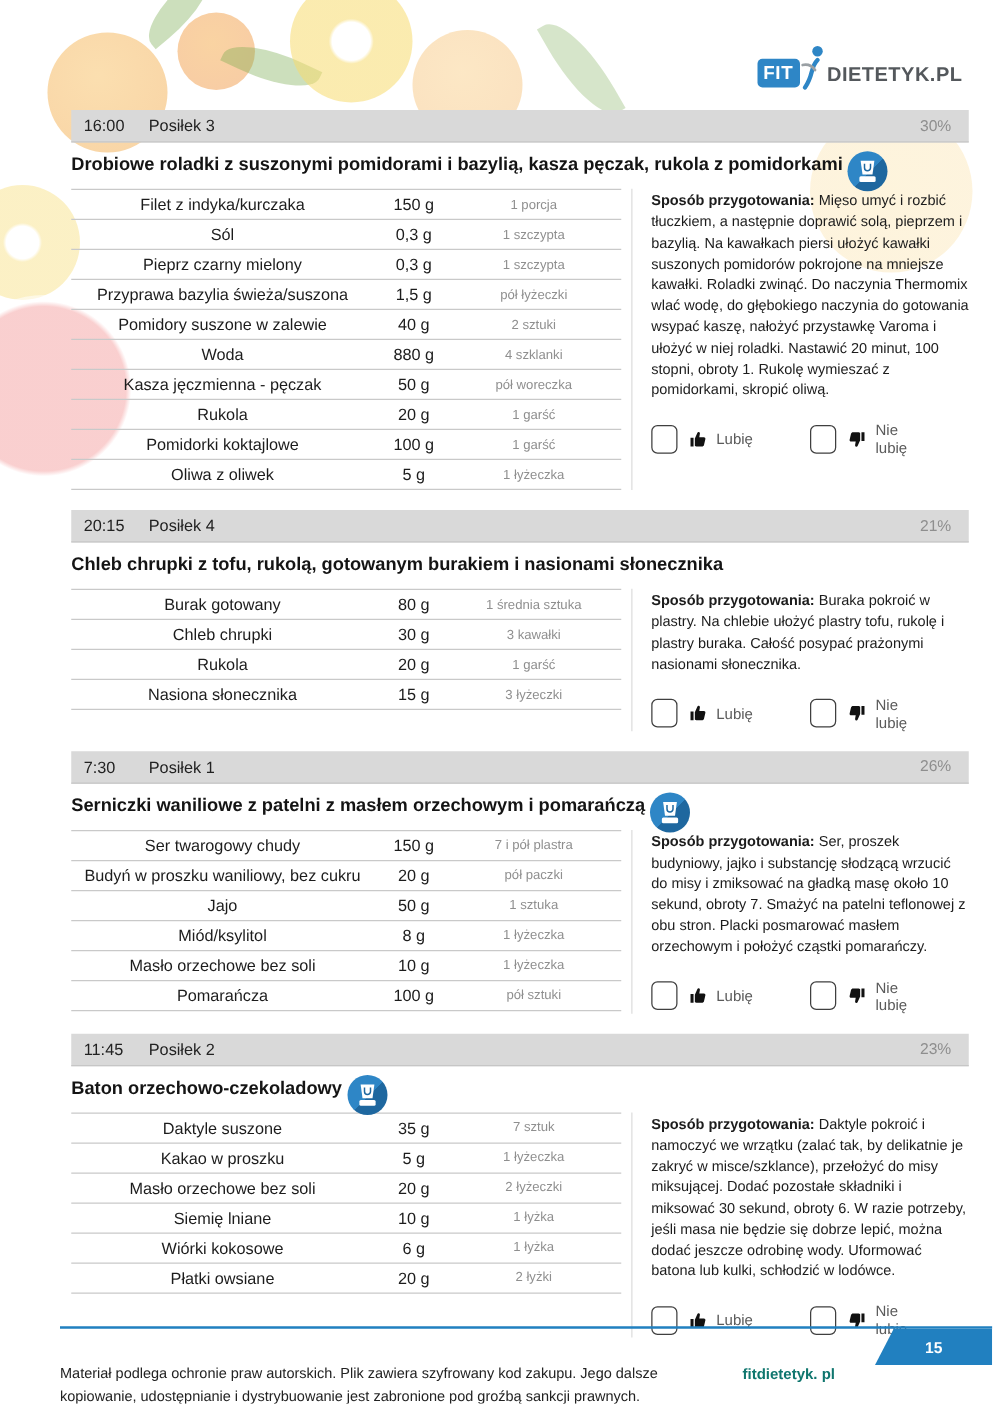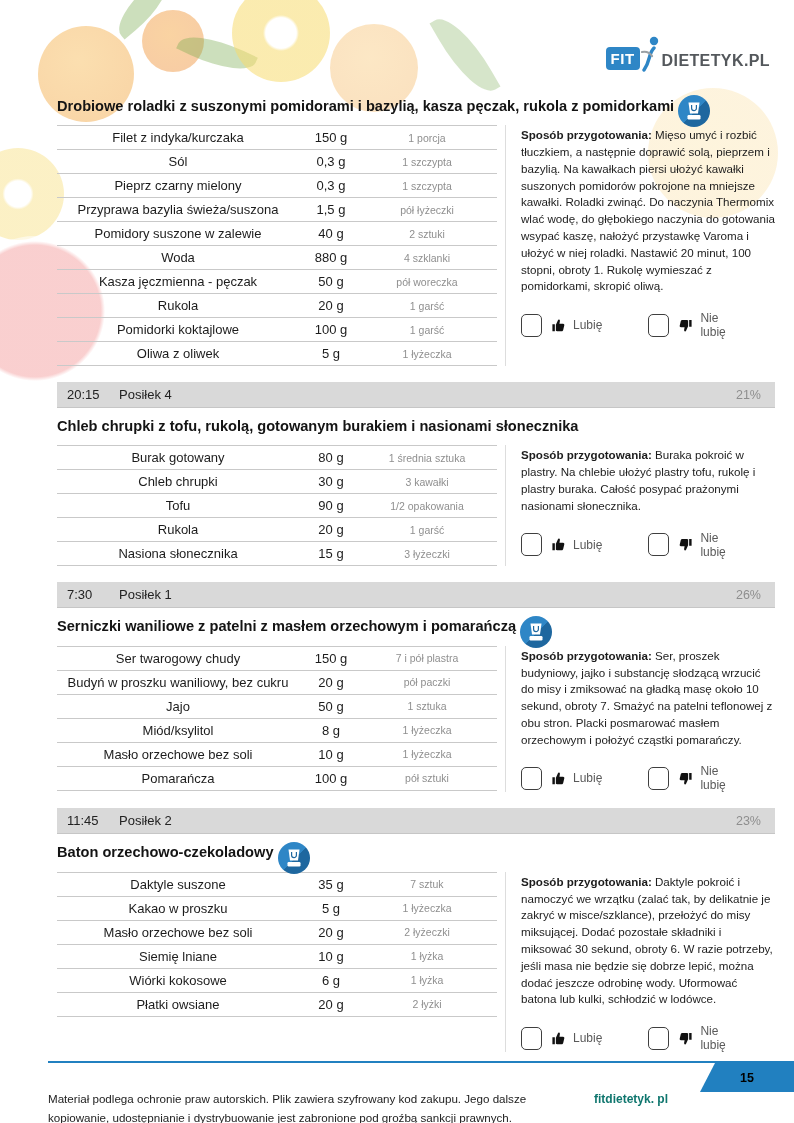--- a/index.html
+++ b/index.html
@@ -64,21 +64,21 @@
   .sec{margin-bottom:16px;}
   .sec-gap{margin-top:14px;}
 
   
   .footer{position:absolute;left:48px;right:0;top:1061px;border-top:2px solid #2180c0;}
   .footer-row{position:relative;display:flex;padding-top:27px;}
   .copy{margin:0;width:505px;font-size:11.6px;line-height:1.6;color:#222;}
   .site{margin-left:auto;margin-right:126px;font-weight:700;font-size:12px;color:#0f766e;padding-top:2px;}
   .page-box{position:absolute;right:0;top:0;width:94px;height:29px;background:#2180c0;
             clip-path:polygon(15px 0,100% 0,100% 100%,0 100%);
-            color:#000000;display:flex;align-items:center;justify-content:center;
+            color:#ffffff;display:flex;align-items:center;justify-content:center;
             font-size:12.5px;font-weight:700;}
 </style>
 </head>
 <body>
 
 <div class="page">
 
   <div class="fruit fr-orange1"></div>
   <div class="fruit fr-mandarin"></div>
   <div class="leaf leaf1"></div>
@@ -98,20 +98,25 @@
         <path d="M3 34 C10 24 7 18 13 12" stroke="#2e86c6" stroke-width="3.4" fill="none" stroke-linecap="round"></path>
         <path d="M1 16 C6 15 9 17 11 20" stroke="#9aa0a4" stroke-width="2.2" fill="none" stroke-linecap="round"></path>
       </svg>
     </span>
     <span class="logo-rest">DIETETYK.PL</span>
   </div>
 
   <div class="content">
 
     <section class="sec">
+      <div class="meal-bar">
+        <span class="m-time">16:00</span>
+        <span class="m-name">Posiłek 3</span>
+        <span class="m-pct">30%</span>
+      </div>
       <h2 class="meal-title">
         <span>Drobiowe roladki z suszonymi pomidorami i bazylią, kasza pęczak, rukola z pomidorkami</span>
         <span class="tm-icon">
           <svg width="20" height="22" viewBox="0 0 20 22">
             <rect x="3.5" y="15" width="13" height="4.5" rx="1.2" fill="#fff"></rect>
             <path d="M4.5 2.5h11L14 13.5H6z" fill="#fff"></path>
             <path d="M7.6 5v3.2a2.4 2.4 0 0 0 4.8 0V5" stroke="#1e679f" stroke-width="1.2" fill="none"></path>
           </svg>
         </span>
       </h2>
@@ -209,25 +214,20 @@
             <span class="ing-name">Burak gotowany</span>
             <span class="ing-qty">80 g</span>
             <span class="ing-measure">1 średnia sztuka</span>
           </div>
           <div class="ing-row">
             <span class="ing-name">Chleb chrupki</span>
             <span class="ing-qty">30 g</span>
             <span class="ing-measure">3 kawałki</span>
           </div>
           <div class="ing-row">
-            <span class="ing-name">Tofu</span>
-            <span class="ing-qty">90 g</span>
-            <span class="ing-measure">1/2 opakowania</span>
-          </div>
-          <div class="ing-row">
             <span class="ing-name">Rukola</span>
             <span class="ing-qty">20 g</span>
             <span class="ing-measure">1 garść</span>
           </div>
           <div class="ing-row">
             <span class="ing-name">Nasiona słonecznika</span>
             <span class="ing-qty">15 g</span>
             <span class="ing-measure">3 łyżeczki</span>
           </div>
         </div>

